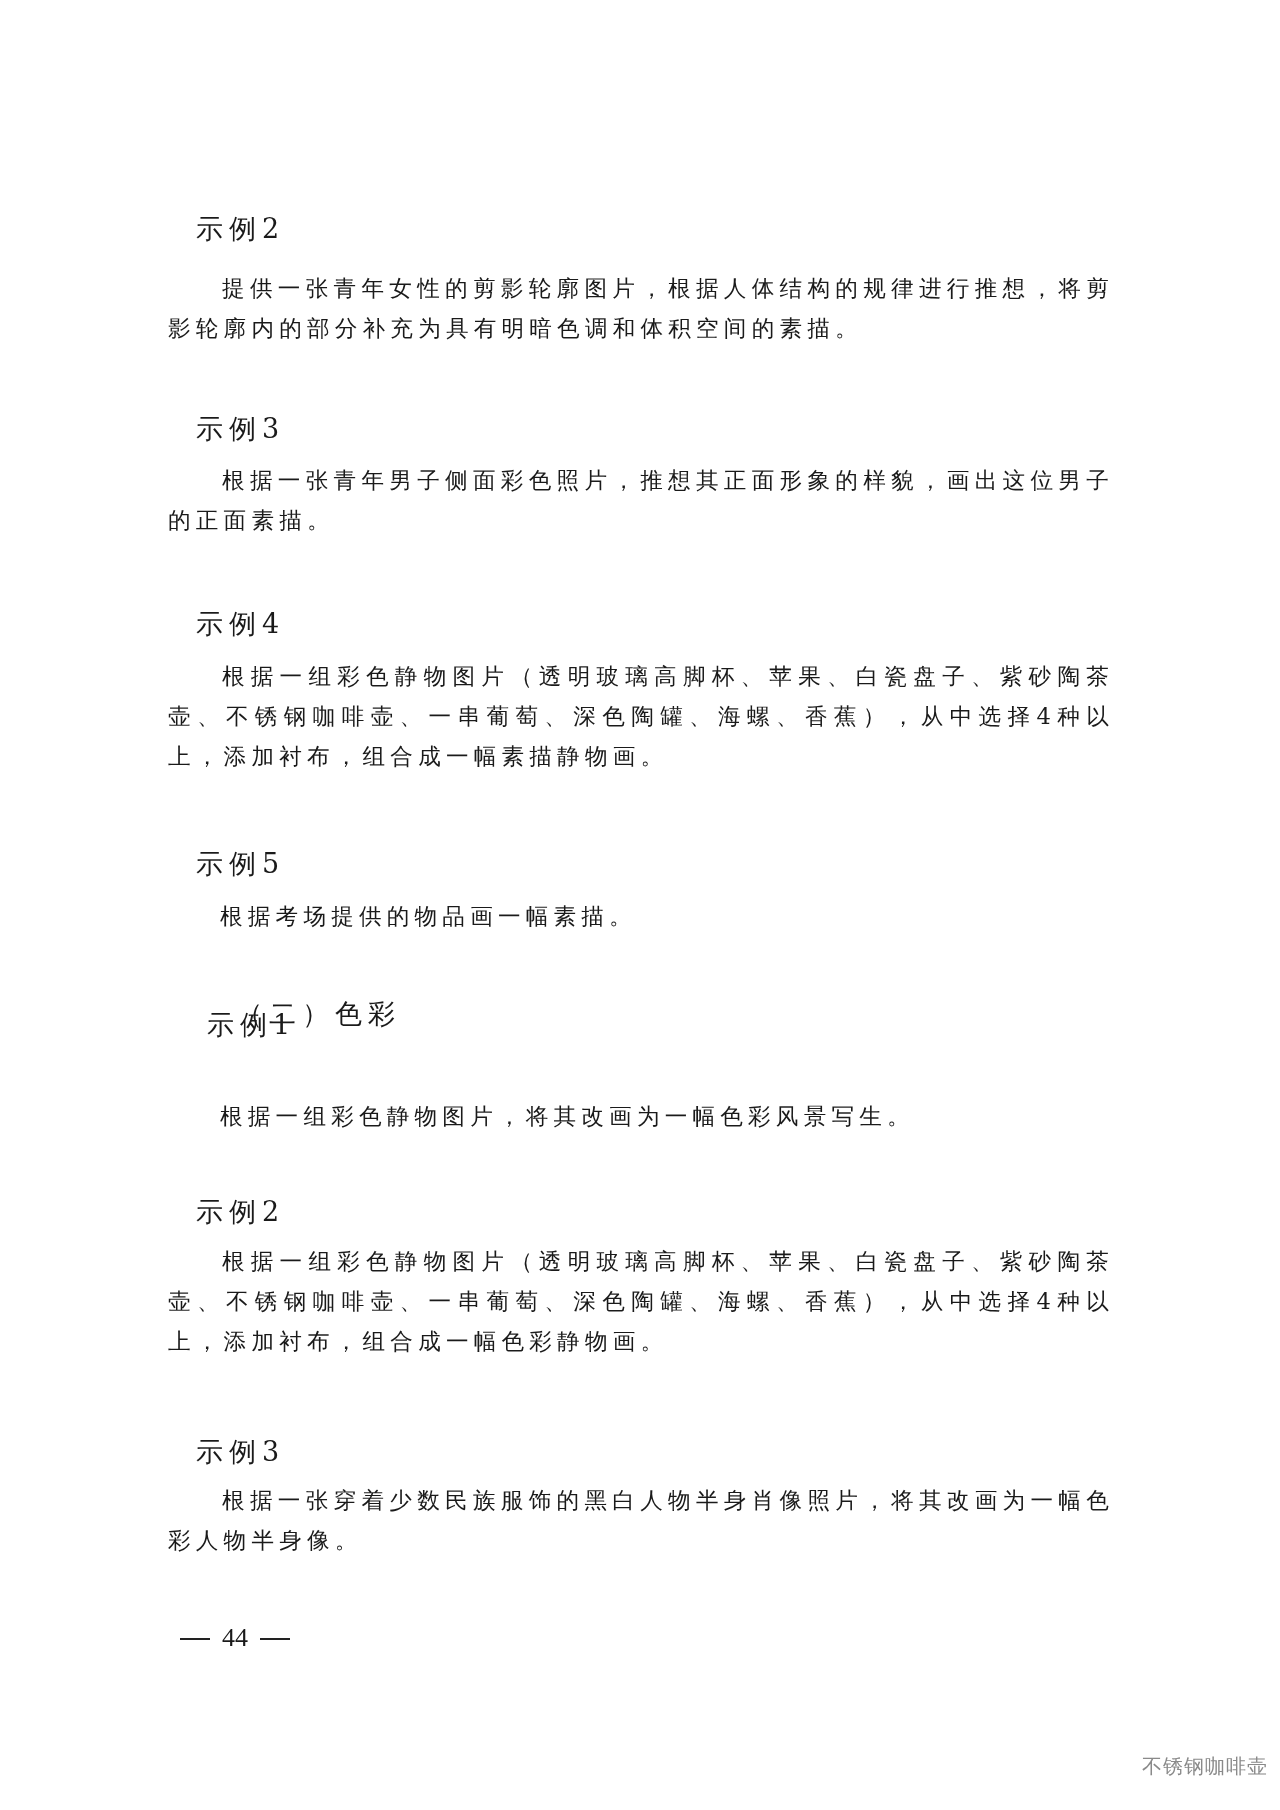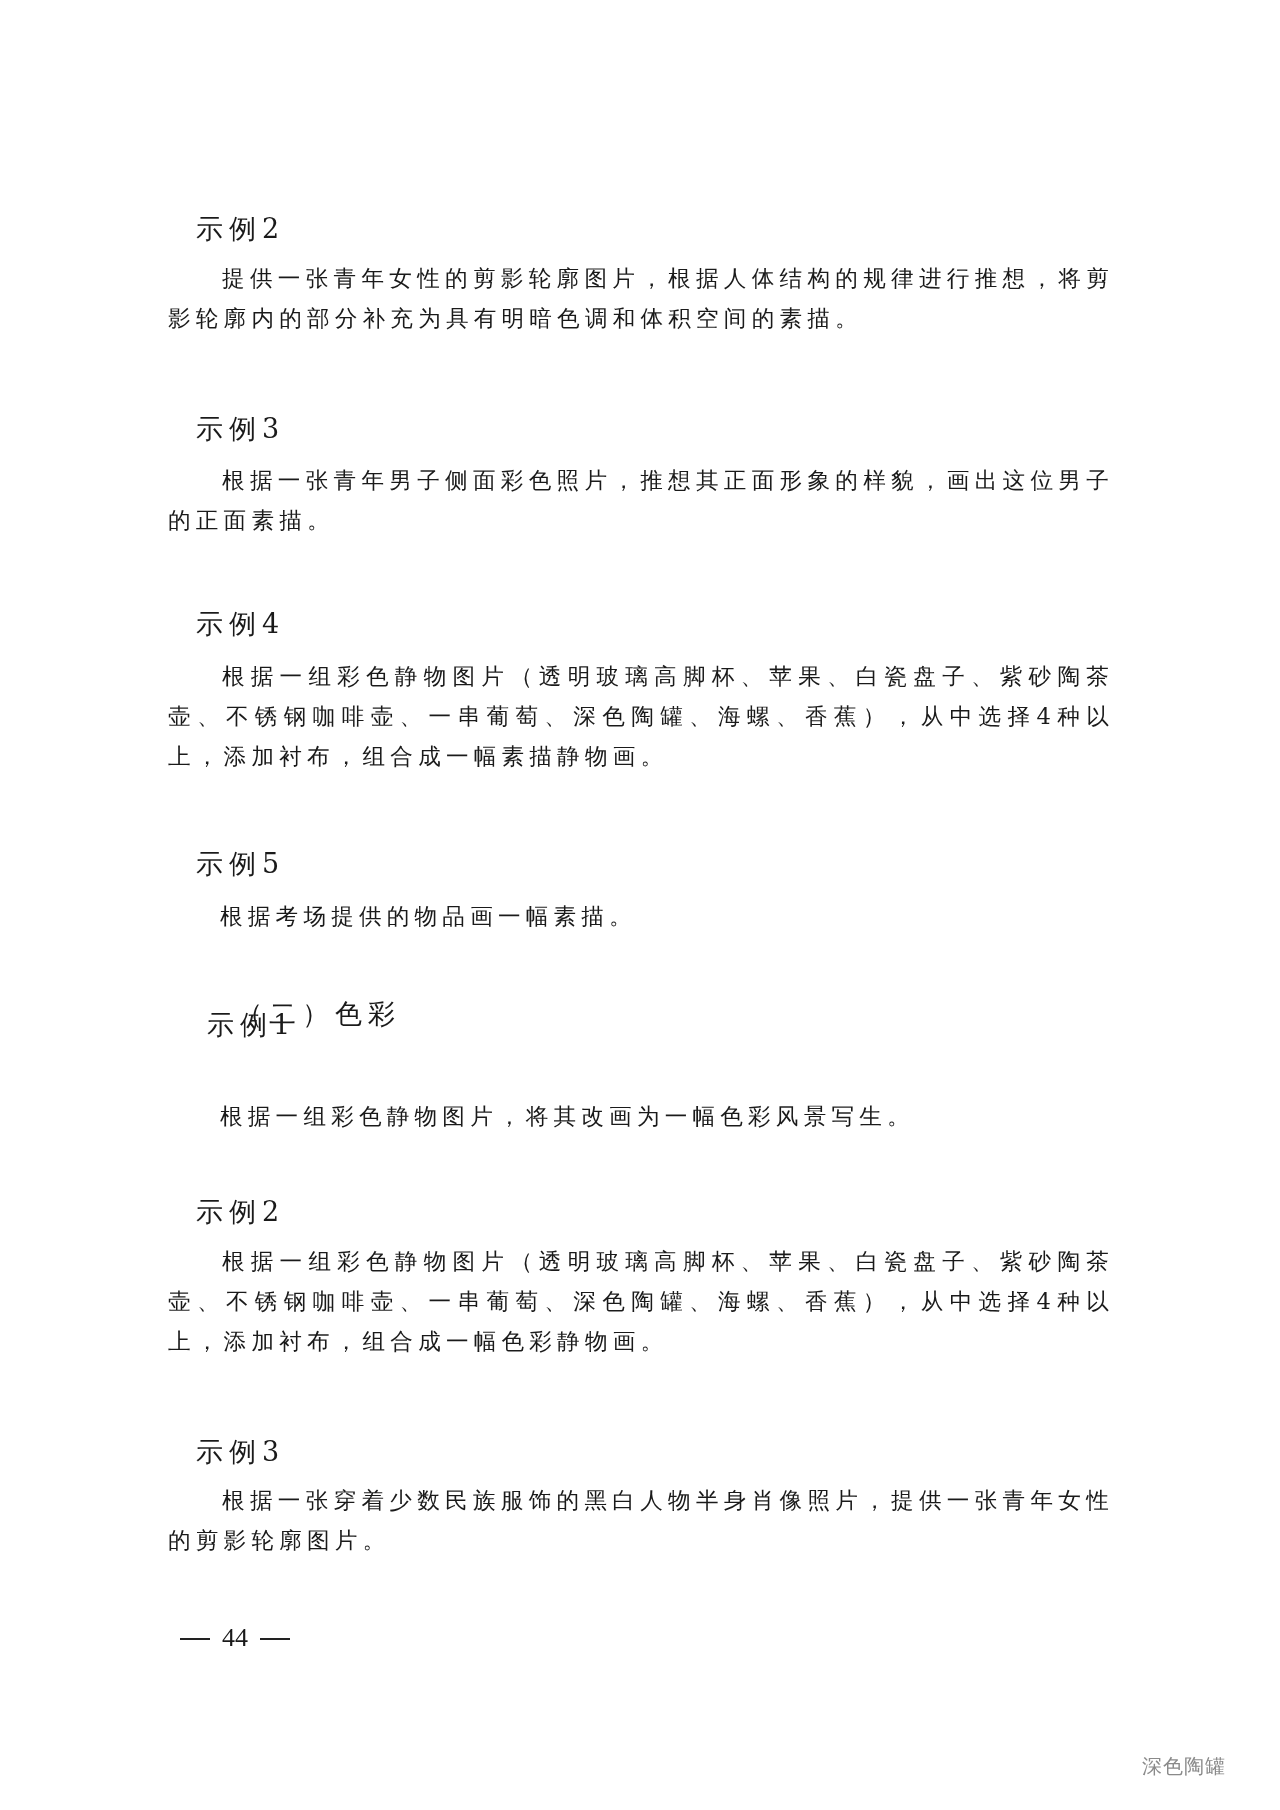--- a/index.html
+++ b/index.html
@@ -17,40 +17,40 @@
   .page-num .num { margin: 0 12px; font-family: "Liberation Serif", serif; }
   .watermark { position: absolute; left: 1142px; top: 1753px; font-size: 20px; color: #8a8a8a;
                font-family: "DejaVu Sans", sans-serif; letter-spacing: 1px; white-space: nowrap; }
 </style>
 </head>
 <body>
 
 <div class="page">
 
   <div class="heading" style="top:212px;">示例2</div>
-  <div class="para indent" style="top:258px;">提供一张青年女性的剪影轮廓图片，根据人体结构的规律进行推想，将剪影轮廓内的部分补充为具有明暗色调和体积空间的素描。</div>
+  <div class="para indent" style="top:268px;">提供一张青年女性的剪影轮廓图片，根据人体结构的规律进行推想，将剪影轮廓内的部分补充为具有明暗色调和体积空间的素描。</div>
 
   <div class="heading" style="top:412px;">示例3</div>
   <div class="para indent" style="top:460px;">根据一张青年男子侧面彩色照片，推想其正面形象的样貌，画出这位男子的正面素描。</div>
 
   <div class="heading" style="top:607px;text-align:center;">示例4</div>
   <div class="para indent" style="top:656px;">根据一组彩色静物图片（透明玻璃高脚杯、苹果、白瓷盘子、紫砂陶茶壶、不锈钢咖啡壶、一串葡萄、深色陶罐、海螺、香蕉），从中选择4种以上，添加衬布，组合成一幅素描静物画。</div>
 
   <div class="heading" style="top:847px;text-align:center;">示例5</div>
   <div class="para flush" style="top:896px;">根据考场提供的物品画一幅素描。</div>
 
   <div class="section-title" style="top:997px;">（二）色彩</div>
 
   <div class="heading" style="top:1008px;margin-left:11px;">示例1</div>
   <div class="para flush" style="top:1096px;">根据一组彩色静物图片，将其改画为一幅色彩风景写生。</div>
 
   <div class="heading" style="top:1195px;">示例2</div>
   <div class="para indent" style="top:1241px;">根据一组彩色静物图片（透明玻璃高脚杯、苹果、白瓷盘子、紫砂陶茶壶、不锈钢咖啡壶、一串葡萄、深色陶罐、海螺、香蕉），从中选择4种以上，添加衬布，组合成一幅色彩静物画。</div>
 
   <div class="heading" style="top:1435px;">示例3</div>
-  <div class="para indent" style="top:1480px;">根据一张穿着少数民族服饰的黑白人物半身肖像照片，提供一张青年女性的剪影轮廓图片。</div>
+  <div class="para indent" style="top:1480px;">根据一张穿着少数民族服饰的黑白人物半身肖像照片，将其改画为一幅色彩人物半身像。</div>
 
   <div class="page-num">
     <span class="dash"></span><span class="num">44</span><span class="dash"></span>
   </div>
 
-  <div class="watermark">深色陶罐</div>
+  <div class="watermark">不锈钢咖啡壶</div>
 </div>
 
 </body></html>

